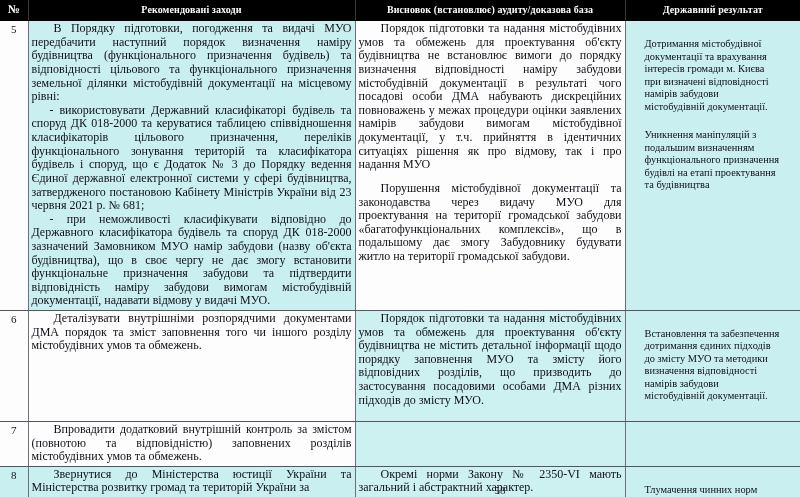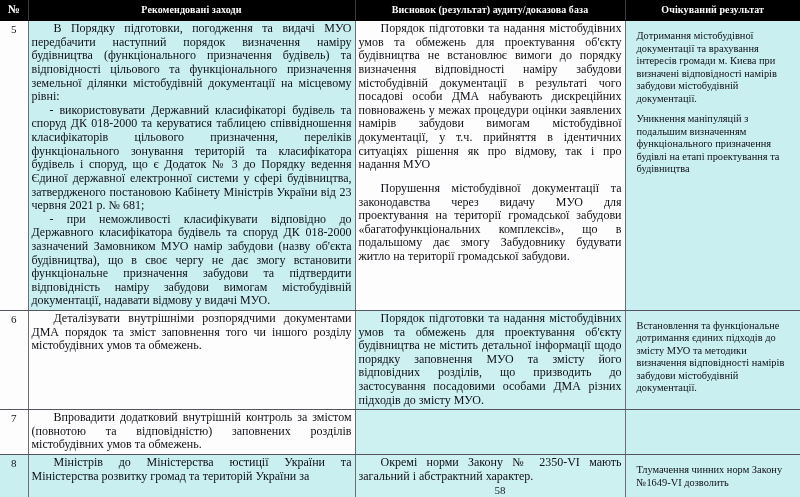--- a/index.html
+++ b/index.html
@@ -82,21 +82,21 @@
     text-align: justify;
   }
   .just p.noind { text-indent: 0; }
   .just p.dash  { text-indent: 18px; }
 
   .res-text {
     font-size: 10.4px;
     line-height: 1.2;
     text-align: left;
   }
-  .res-text p { margin: 8px; }
+  .res-text p { margin: 16px; }
 
   .pagenum {
     position: absolute;
     left: 0;
     right: 0;
     bottom: 1px;
     text-align: center;
     font-size: 11px;
     color: #1a1a22;
     font-family: "Liberation Serif", "DejaVu Serif", serif;
@@ -112,22 +112,22 @@
     <colgroup>
       <col class="c-num">
         <col class="c-meas">
         <col class="c-evid">
         <col class="c-res">
     </colgroup>
     <thead>
       <tr>
         <th class="h-num">№</th>
         <th>Рекомендовані заходи</th>
-        <th>Висновок (результат) аудиту/доказова база</th>
-        <th>Очікуваний результат</th>
+        <th>Висновок (встановлює) аудиту/доказова база</th>
+        <th>Державний результат</th>
       </tr>
     </thead>
     <tbody>
 
       <tr>
         <td class="num white">5</td>
         <td class="cyan just">
           <p class="noind" style="text-indent:22px">В Порядку підготовки, погодження та видачі МУО передбачити наступний порядок визначення наміру будівництва (функціонального призначення будівель) та відповідності цільового та функціонального призначення земельної ділянки містобудівній документації на місцевому рівні:</p>
           <p class="dash">- використовувати Державний класифікаторі будівель та споруд ДК 018-2000 та керуватися таблицею співвідношення класифікаторів цільового призначення, переліків функціонального зонування територій та класифікатора будівель і споруд, що є Додаток № 3 до Порядку ведення Єдиної державної електронної системи у сфері будівництва, затвердженого постановою Кабінету Міністрів України від 23 червня 2021 р. № 681;</p>
           <p class="dash">- при неможливості класифікувати відповідно до Державного класифікатора будівель та споруд ДК 018-2000 зазначений Замовником МУО намір забудови (назву об'єкта будівництва), що в своє чергу не дає змогу встановити функціональне призначення забудови та підтвердити відповідність наміру забудови вимогам містобудівній документації, надавати відмову у видачі МУО.</p>
@@ -144,37 +144,37 @@
 
       <tr>
         <td class="num white">6</td>
         <td class="white just">
           <p style="text-indent:22px">Деталізувати внутрішніми розпорядчими документами ДМА порядок та зміст заповнення того чи іншого розділу містобудівних умов та обмежень.</p>
         </td>
         <td class="cyan2 just">
           <p style="text-indent:22px">Порядок підготовки та надання містобудівних умов та обмежень для проектування об'єкту будівництва не містить детальної інформації щодо порядку заповнення МУО та змісту його відповідних розділів, що призводить до застосування посадовими особами ДМА різних підходів до змісту МУО.</p>
         </td>
         <td class="cyan res-text">
-          <p>Встановлення та функціональне дотримання єдиних підходів до змісту МУО та методики визначення відповідності намірів забудови містобудівній документації.</p>
+          <p>Встановлення та забезпечення дотримання єдиних підходів до змісту МУО та методики визначення відповідності намірів забудови містобудівній документації.</p>
         </td>
       </tr>
 
       <tr>
         <td class="num white">7</td>
         <td class="white just">
           <p style="text-indent:22px">Впровадити додатковий внутрішній контроль за змістом (повнотою та відповідністю) заповнених розділів містобудівних умов та обмежень.</p>
         </td>
         <td class="cyan2"></td>
         <td class="cyan"></td>
       </tr>
 
       <tr>
         <td class="num cyan">8</td>
         <td class="cyan just">
-          <p style="text-indent:22px">Міністрів до Міністерства юстиції України та Міністерства розвитку громад та територій України за</p>
+          <p style="text-indent:22px">Звернутися до Міністерства юстиції України та Міністерства розвитку громад та територій України за</p>
         </td>
         <td class="cyan2 just">
           <p style="text-indent:22px">Окремі норми Закону № 2350-VI мають загальний і абстрактний характер.</p>
         </td>
         <td class="cyan res-text">
           <p>Тлумачення чинних норм Закону №1649-VI дозволить</p>
         </td>
       </tr>
 
     </tbody>

